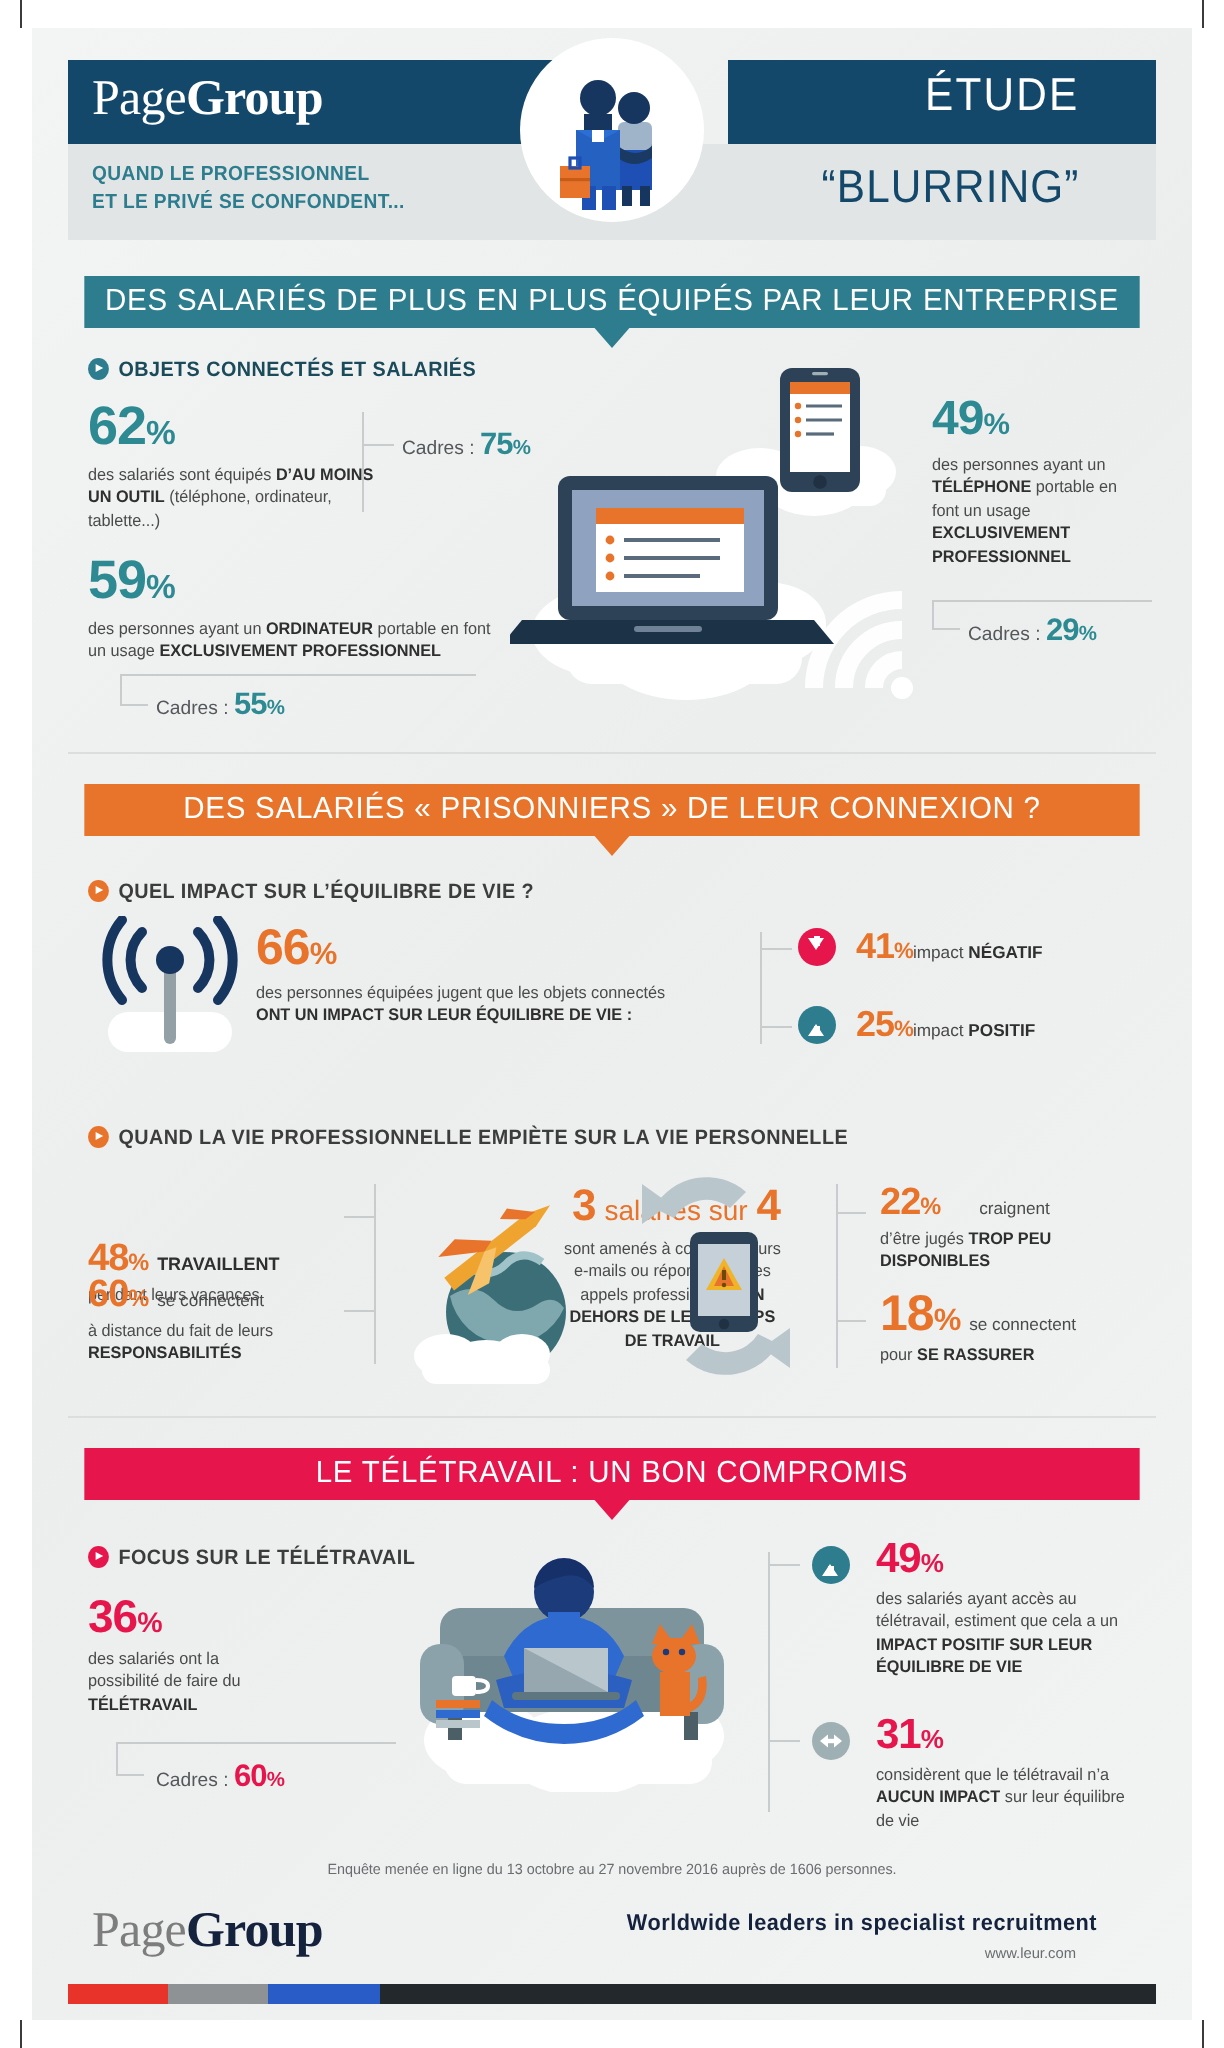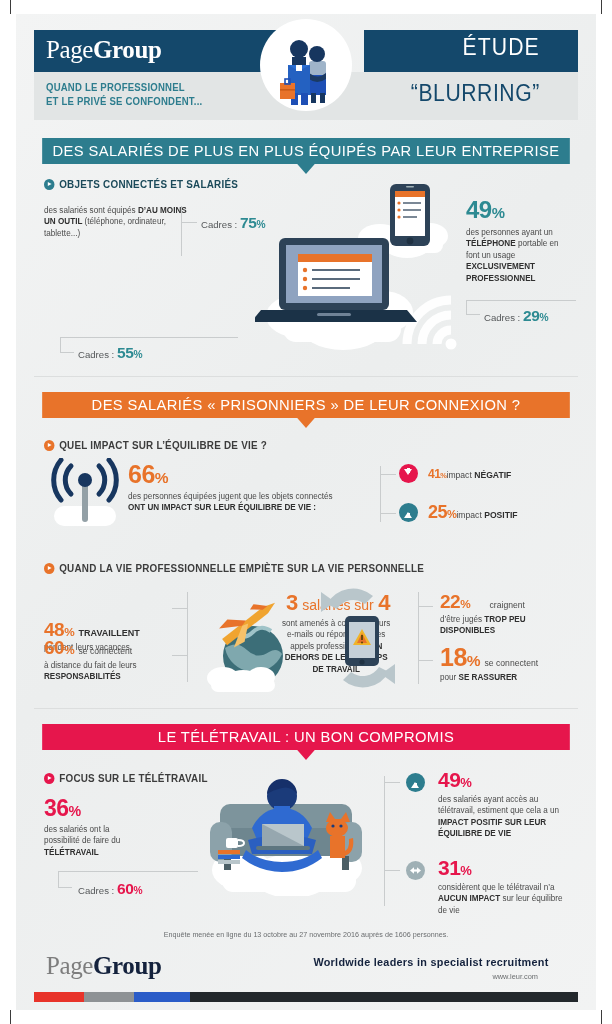--- a/index.html
+++ b/index.html
@@ -314,29 +314,34 @@
     <g stroke="#5a6b7c" stroke-width="2">
         <path d="M57 94h48"></path>
         <path d="M57 103h48"></path>
         <path d="M57 112h38"></path>
       </g>
     <path d="M6 134 h146 l10 12 h-166z" fill="#1b3247"></path>
     <rect x="62" y="137" width="34" height="3" rx="1.5" fill="#6f8296"></rect>
   </svg>
 
   <div class="stat" style="left:44px; top:200px;">
+    <div class="big teal" style="font-size:27px;"><span>62</span><span class="pc">%</span></div>
     <div class="body" style="width:150px; margin-top:5px;">des salariés sont équipés <b>D’AU MOINS UN OUTIL</b> (téléphone, ordinateur, tablette...)</div>
   </div>
   <div class="ln lnv" style="left:181px; top:206px; height:50px;"></div>
   <div class="ln lnh" style="left:181px; top:222px; width:16px;"></div>
   <div class="cadres teal" style="left:201px; top:214px;">
     <span style="color:#55585a;">Cadres :</span>
     <span class="v teal"><span>75</span><span class="pc">%</span></span>
   </div>
 
+  <div class="stat" style="left:44px; top:277px;">
+    <div class="big teal" style="font-size:27px;"><span>59</span><span class="pc">%</span></div>
+    <div class="body" style="width:215px; margin-top:5px;">des personnes ayant un <b>ORDINATEUR</b> portable en font un usage <b>EXCLUSIVEMENT PROFESSIONNEL</b></div>
+  </div>
   <div class="ln lnh" style="left:60px; top:337px; width:178px;"></div>
   <div class="ln lnv" style="left:60px; top:337px; height:15px;"></div>
   <div class="ln lnh" style="left:60px; top:352px; width:14px;"></div>
   <div class="cadres" style="left:78px; top:344px;">
     <span>Cadres :</span>
     <span class="v teal"><span>55</span><span class="pc">%</span></span>
   </div>
 
   <div class="stat" style="left:466px; top:198px;">
     <div class="big teal" style="font-size:24px;"><span>49</span><span class="pc">%</span></div>
@@ -379,21 +384,21 @@
   </div>
 
   <div class="ln lnv" style="left:380px; top:466px; height:56px;"></div>
   <div class="ln lnh" style="left:380px; top:474px; width:16px;"></div>
   <div class="ln lnh" style="left:380px; top:513px; width:16px;"></div>
 
   <div class="badge bg-pink down" style="left:399px; top:464px;">
       <span class="stem"></span>
     </div>
   <div class="stat" style="left:428px; top:464px;">
-    <span class="big orange" style="font-size:12px;"><span>41</span><span class="pc">%</span></span><span class="body" style="display:inline; font-size:8.6px;">impact <b>NÉGATIF</b></span>
+    <span class="big orange" style="font-size:18px;"><span>41</span><span class="pc">%</span></span><span class="body" style="display:inline; font-size:8.6px;">impact <b>NÉGATIF</b></span>
   </div>
 
   <div class="badge bg-teal up" style="left:399px; top:503px;">
       <span class="stem"></span>
     </div>
   <div class="stat" style="left:428px; top:503px;">
     <span class="big orange" style="font-size:18px;"><span>25</span><span class="pc">%</span></span><span class="body" style="display:inline; font-size:8.6px;">impact <b>POSITIF</b></span>
   </div>
 
   <div class="subhead sh-or" style="left:44px; top:561px;">

